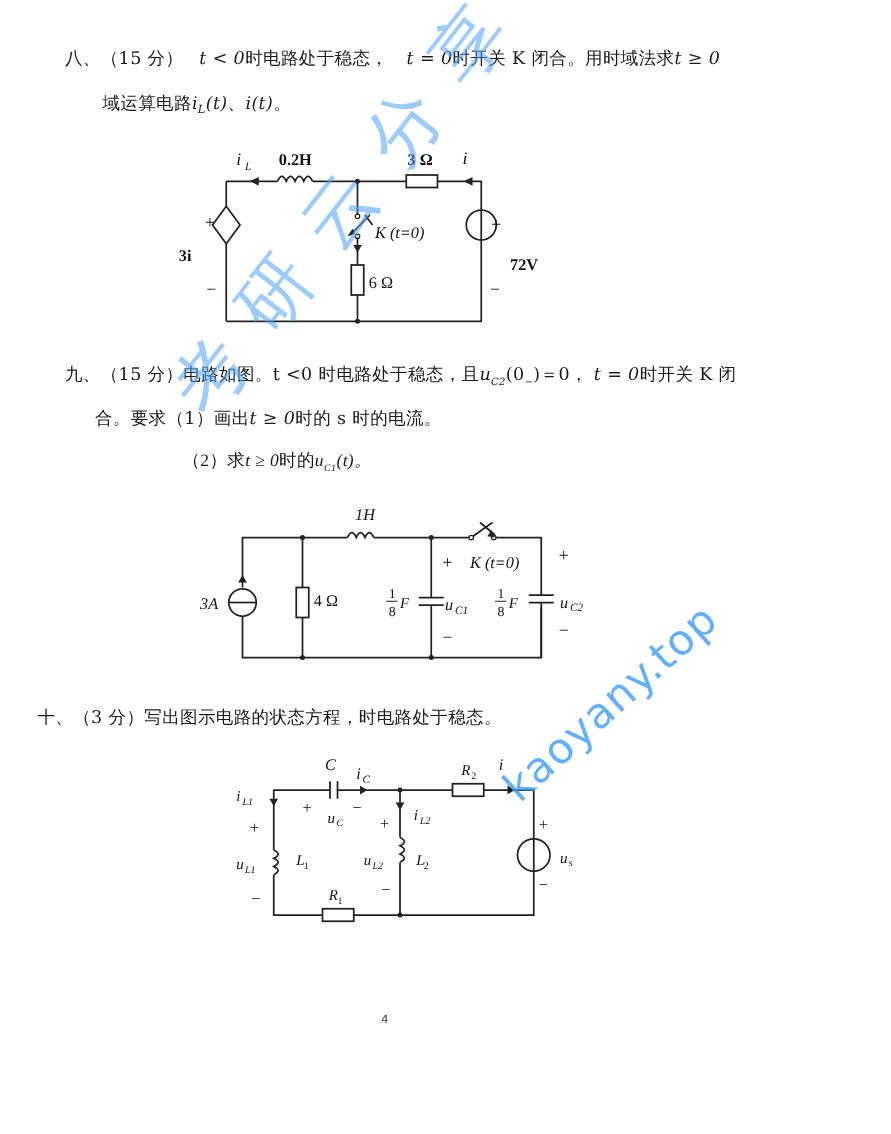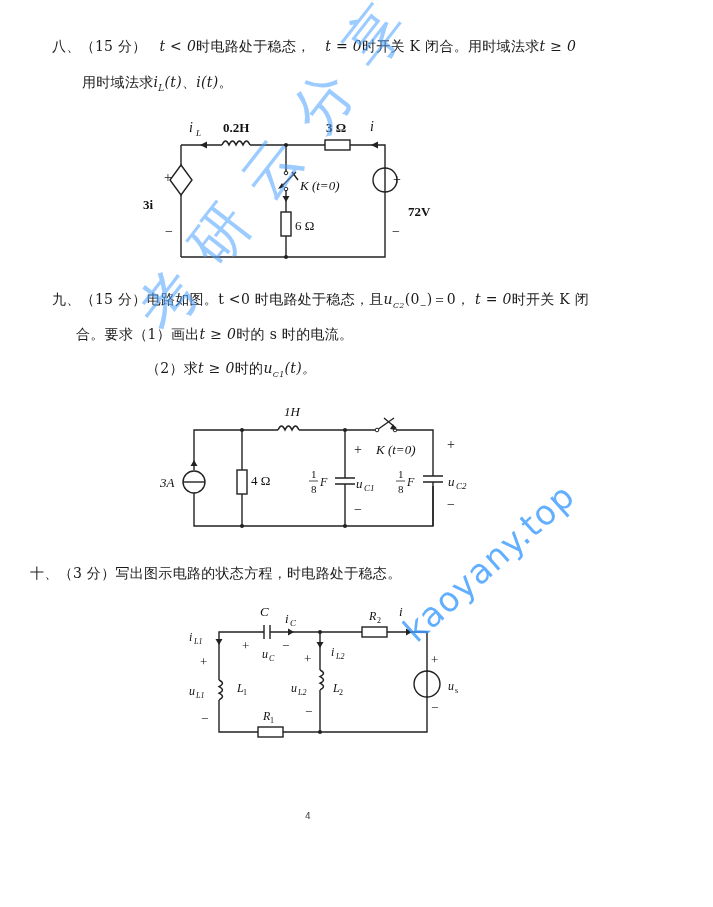--- a/index.html
+++ b/index.html
@@ -16,21 +16,21 @@
 </style>
 </head>
 <body>
 
 <div class="line" style="left:52px; top:38px;">
   <span>八、（15 分）</span>
   <i style="margin-left:8px;">t &lt; 0</i><span>时电路处于稳态，</span>
   <i style="margin-left:10px;">t = 0</i><span>时开关 K 闭合。用时域法求</span><i>t ≥ 0</i>
 </div>
 <div class="line" style="left:82px; top:74px;">
-  <span>用时域法求</span><i>i</i><sub style="font-size:9px;font-style:italic">L</sub><i>(t)</i><span>、</span><i>i(t)</i><span>。</span>
+  <span>域运算电路</span><i>i</i><sub style="font-size:9px;font-style:italic">L</sub><i>(t)</i><span>、</span><i>i(t)</i><span>。</span>
 </div>
 
 <svg class="circuit" width="713" height="907" viewBox="0 0 713 907" style="pointer-events:none">
   <g stroke="#222" stroke-width="1.4" fill="none">
 
     <path d="M181 145 H222"></path>
 
     <path d="M222 145 q3.5 -8 7 0 q3.5 -8 7 0 q3.5 -8 7 0 q3.5 -8 7 0"></path>
     <path d="M250 145 H325"></path>
 
@@ -77,21 +77,21 @@
   <text x="392" y="236" font-size="14" fill="#111">−</text>
 </svg>
 
 <div class="line" style="left:52px; top:291px;">
   <span>九、（15 分）</span><span>电路如图。t &lt;0 时电路处于稳态，且</span><i>u</i><sub style="font-size:8px;font-style:italic">C2</sub><span>(0</span><sub style="font-size:8px">−</sub><span>)＝0，</span>
   <i>t = 0</i><span>时开关 K 闭</span>
 </div>
 <div class="line" style="left:76px; top:326px;">
   <span>合。要求（1）画出</span><i>t ≥ 0</i><span>时的 s 时的电流。</span>
 </div>
-<div class="line" style="left:146px; top:360px;">
+<div class="line" style="left:146px; top:360px;font-family:Liberation Serif, serif;">
   <span>（2）求</span><i>t ≥ 0</i><span>时的</span><i>u</i><sub style="font-size:8px;font-style:italic">C1</sub><i>(t)。</i>
 </div>
 
 <svg class="circuit" width="713" height="907" viewBox="0 0 713 907" style="pointer-events:none">
   <g stroke="#222" stroke-width="1.4" fill="none">
     <path d="M194 470 V430 H278"></path>
     <path d="M278 430 q3.5 -8 7 0 q3.5 -8 7 0 q3.5 -8 7 0"></path>
     <path d="M299 430 H377"></path>
     <path d="M395 430 H433 V476"></path>
     <path d="M377 430 L394 418 M384 418 L396 428"></path>

